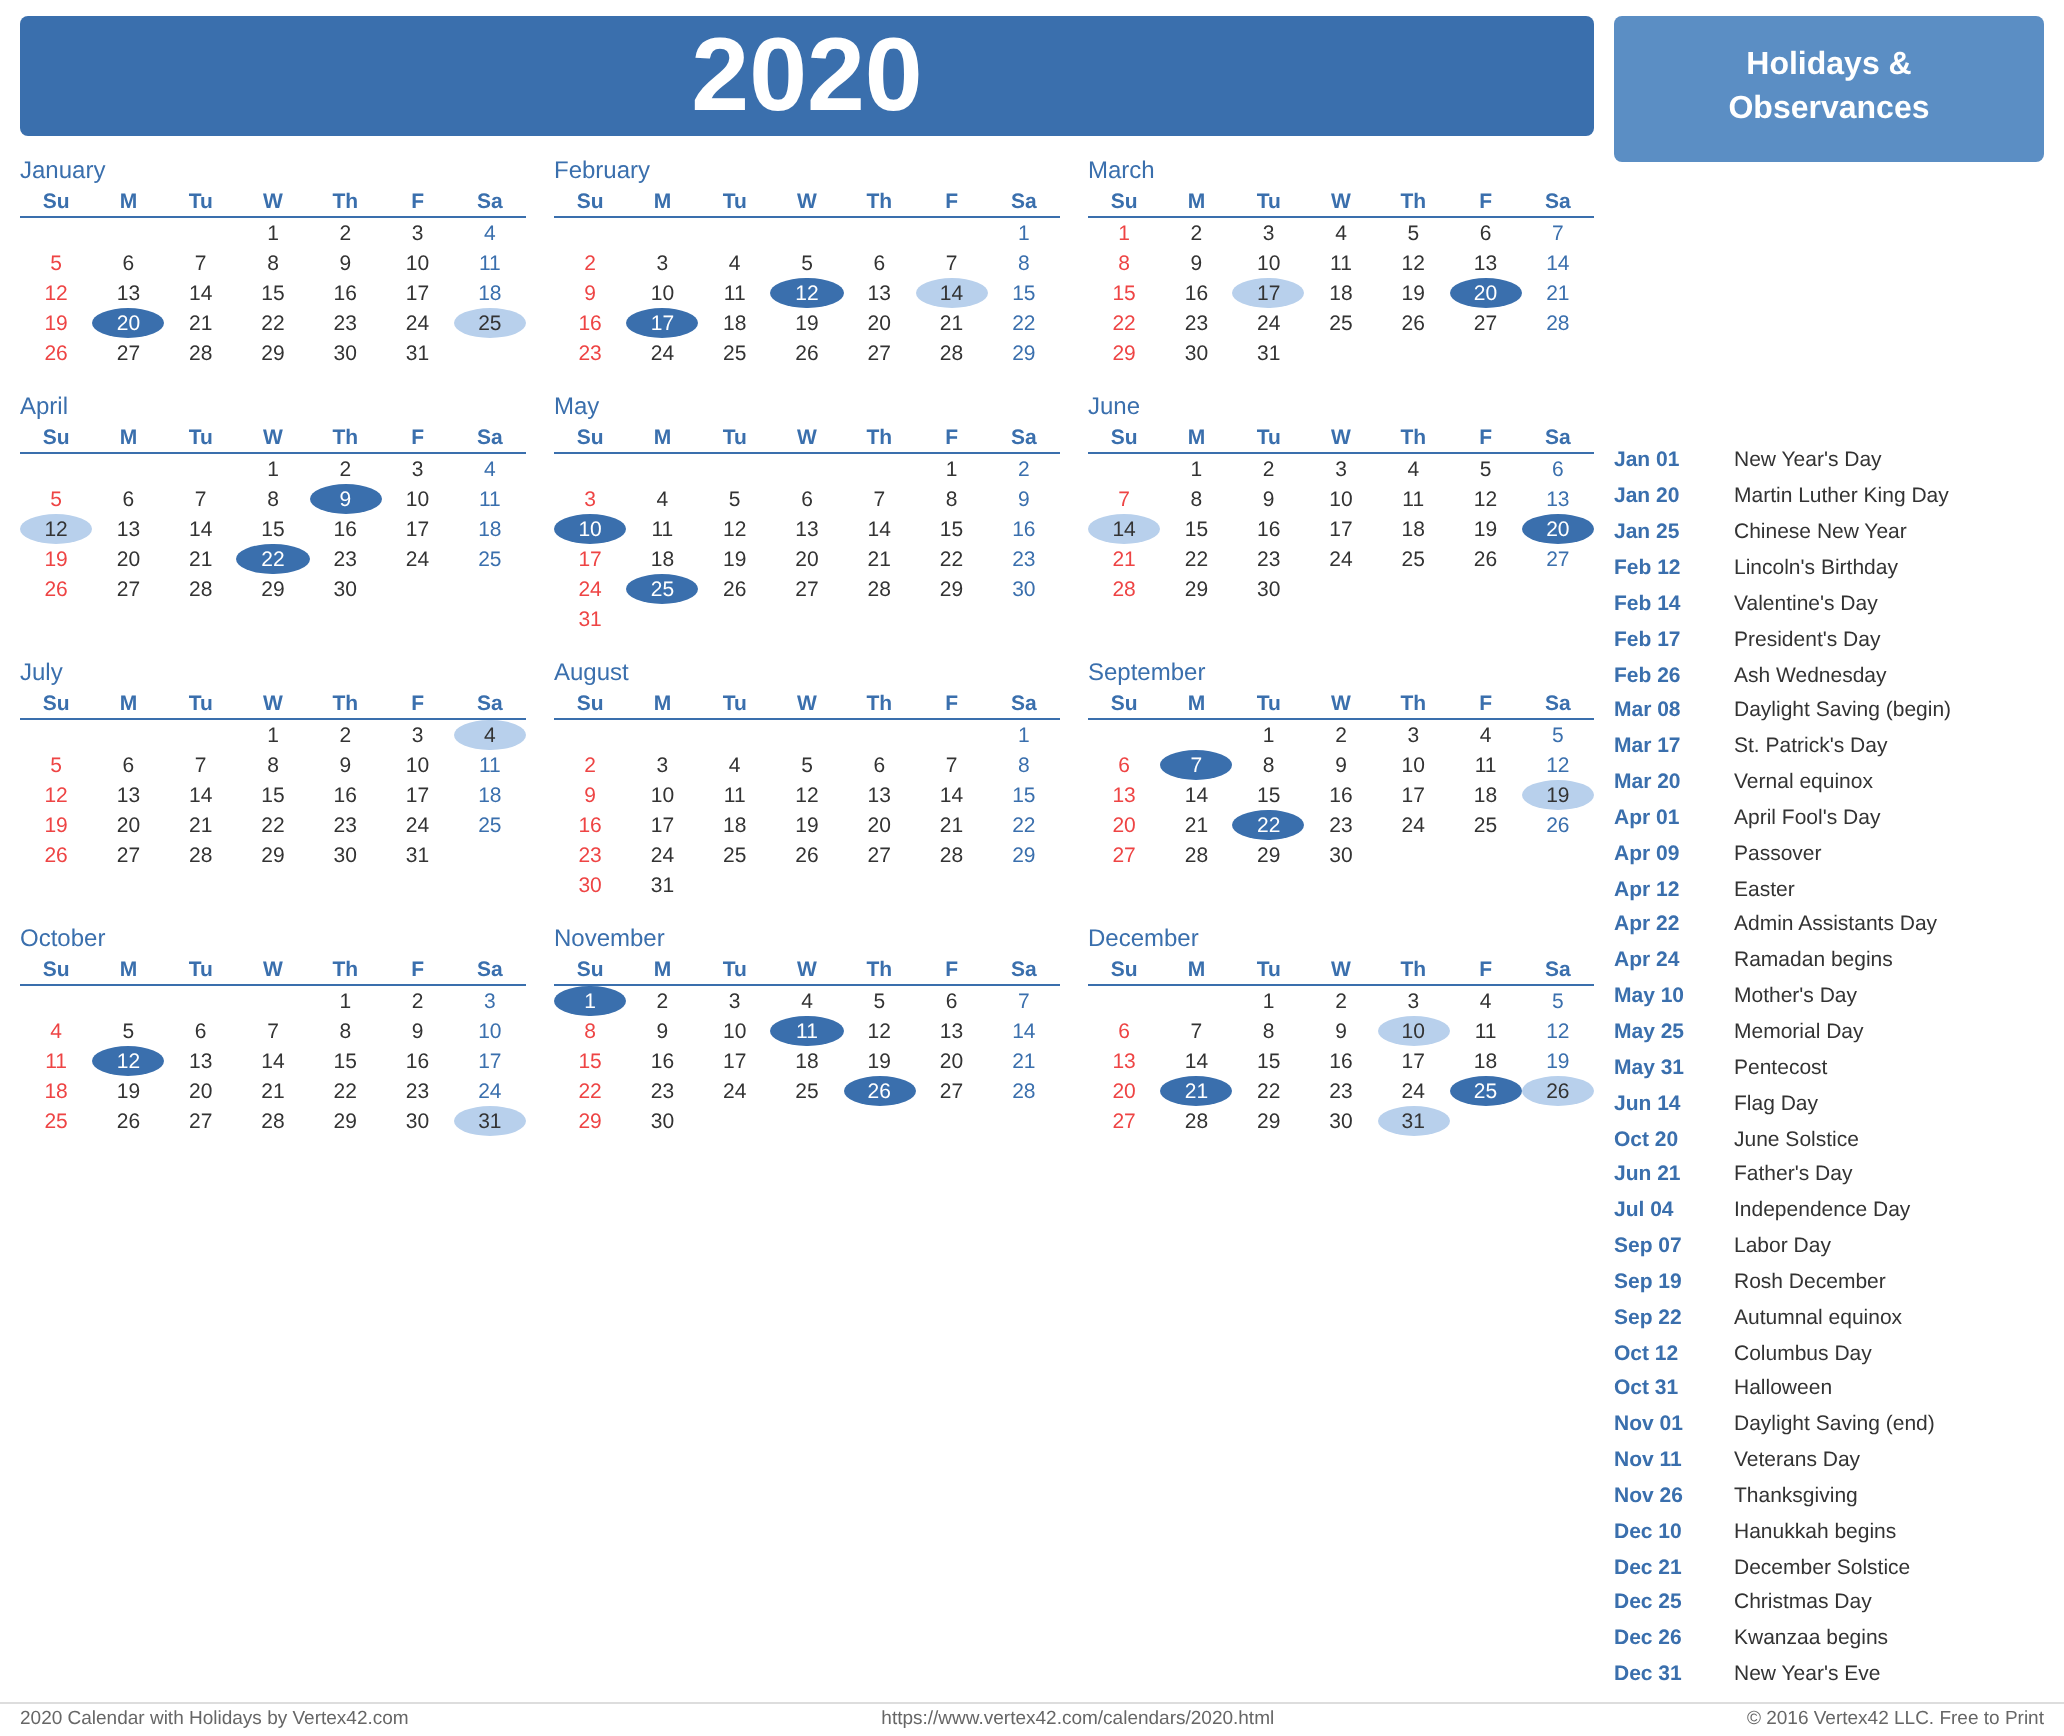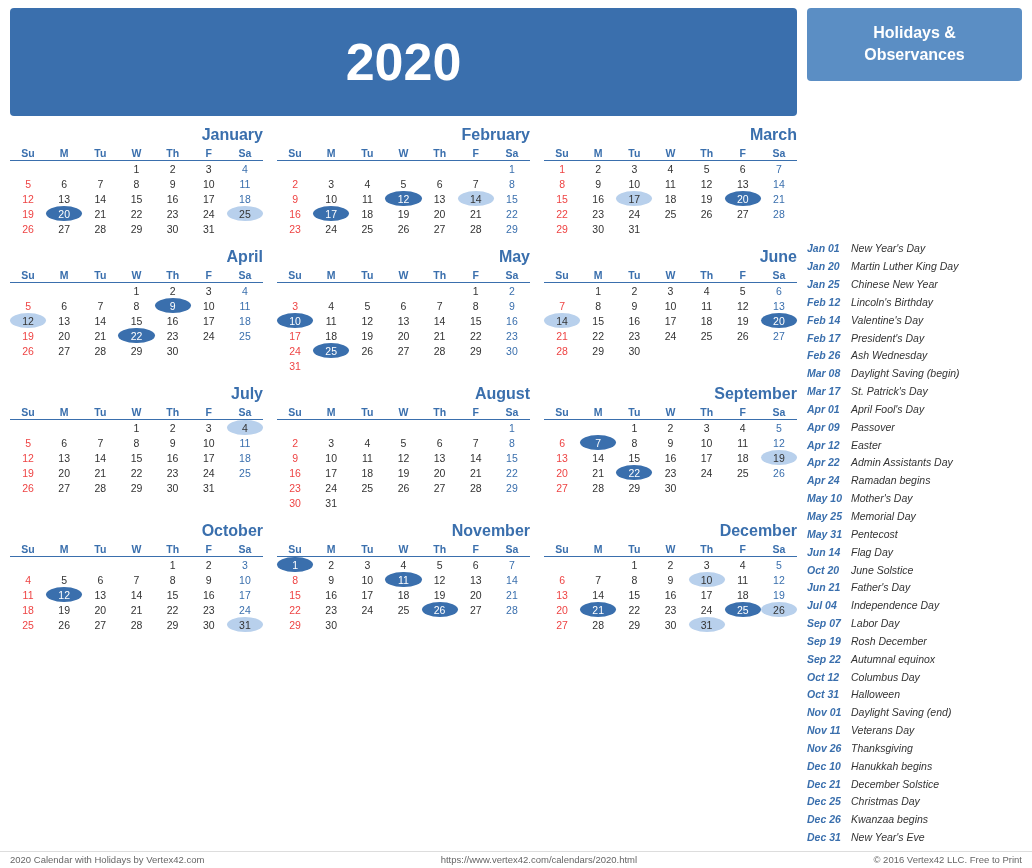--- a/index.html
+++ b/index.html
@@ -22,37 +22,37 @@
       flex: 1;
       display: flex;
       flex-direction: column;
     }
     .year-header {
       background: #3a6fad;
       color: white;
       text-align: center;
       font-size: 52px;
       font-weight: bold;
-      padding: 24px 0;
+      padding: 0 0;
       border-radius: 4px;
       margin-bottom: 10px;
     }
     .months-grid {
       display: grid;
       grid-template-columns: repeat(3, 1fr);
       gap: 12px 14px;
     }
     .month-block {
       font-size: 11px;
     }
     .month-name {
-      text-align: right;
-      font-weight: bold;
+      text-align: left;
+      font-weight: normal;
       color: #3a6fad;
-      font-size: 16px;
+      font-size: 12px;
       margin-bottom: 2px;
     }
     .cal-table {
       width: 100%;
       border-collapse: collapse;
     }
     .cal-table th {
       text-align: center;
       font-weight: bold;
       color: #3a6fad;
@@ -94,22 +94,21 @@
       border-radius: 4px;
       margin-bottom: 8px;
       line-height: 1.4;
     }
     .holidays-list {
       font-size: 10.5px;
       line-height: 1.7;
     }
     .holiday-item {
       display: flex;
-      gap: 4px;
-      font-style: italic;
+      gap: 20px;
     }
     .holiday-date {
       color: #3a6fad;
       font-weight: bold;
       min-width: 40px;
     }
     .holiday-name {
       color: #333;
     }
     .footer {
@@ -936,20 +935,24 @@
           <span class="holiday-date">Feb 26</span>
           <span class="holiday-name">Ash Wednesday</span>
         </div>
         <div class="holiday-item">
           <span class="holiday-date">Mar 08</span>
           <span class="holiday-name">Daylight Saving (begin)</span>
         </div>
         <div class="holiday-item">
           <span class="holiday-date">Mar 17</span>
           <span class="holiday-name">St. Patrick's Day</span>
+        </div>
+        <div class="holiday-item">
+          <span class="holiday-date">Mar 20</span>
+          <span class="holiday-name">Vernal equinox</span>
         </div>
         <div class="holiday-item">
           <span class="holiday-date">Apr 01</span>
           <span class="holiday-name">April Fool's Day</span>
         </div>
         <div class="holiday-item">
           <span class="holiday-date">Apr 09</span>
           <span class="holiday-name">Passover</span>
         </div>
         <div class="holiday-item">

